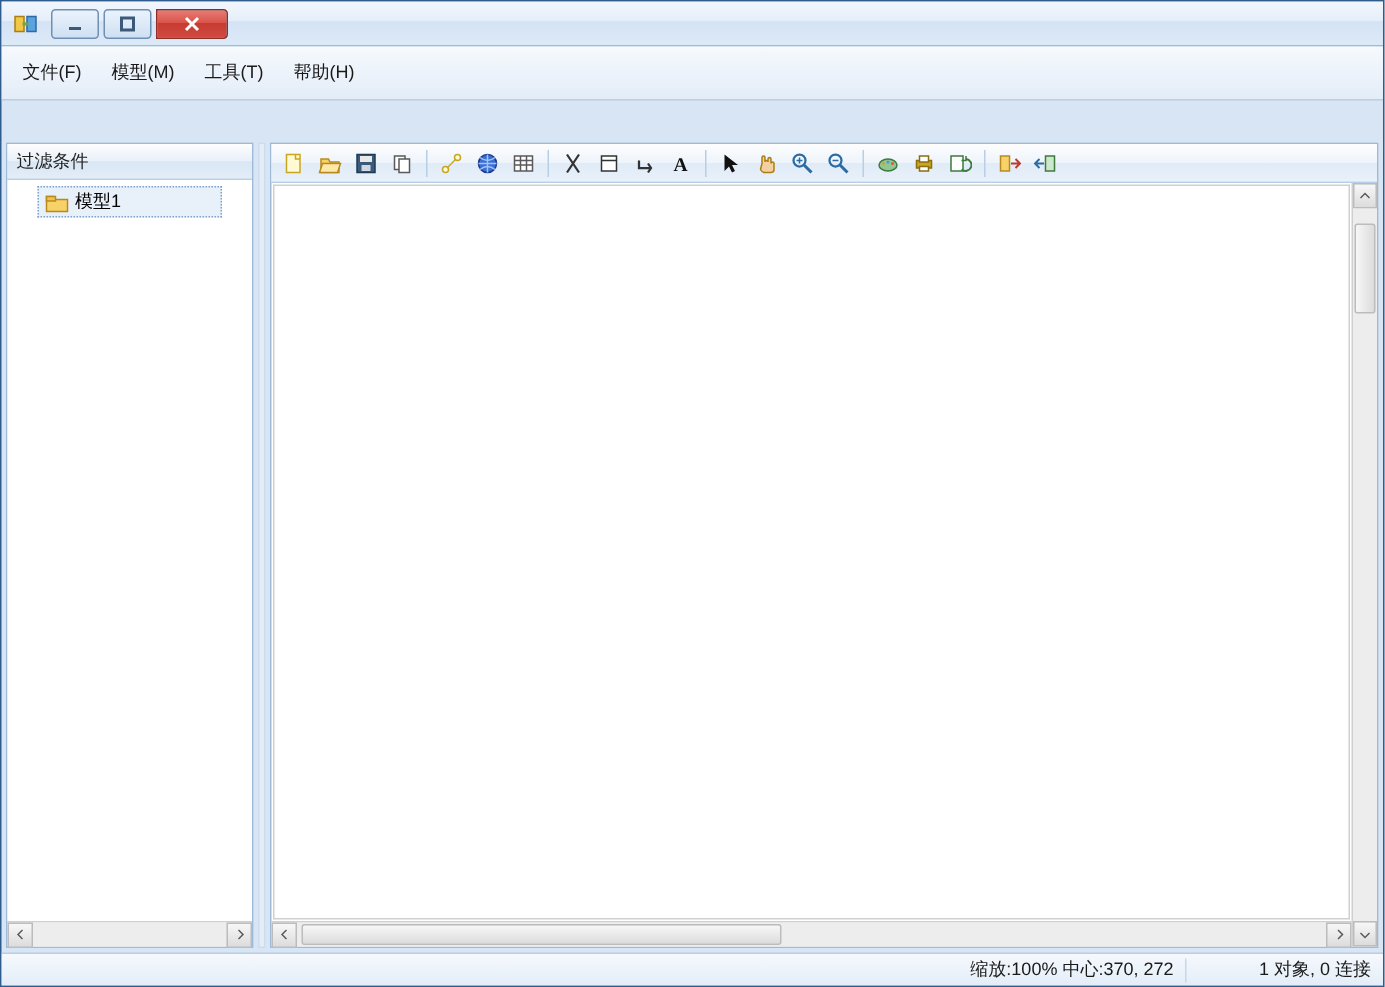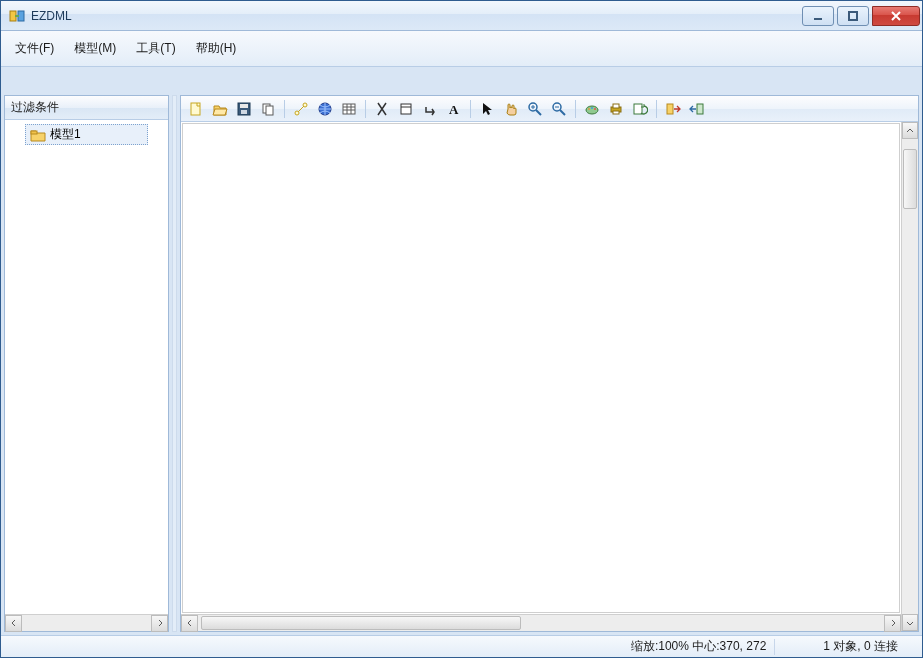--- a/index.html
+++ b/index.html
@@ -180,39 +180,38 @@
     background:linear-gradient(to bottom,#f7f7f7,#dcdcdc);
     border:1px solid #bcbcbc;border-radius:2px;
   }
 
   .statusbar {
     height:22px;
     background:linear-gradient(to bottom,#f6f9fd,#e3edf8);
     border-top:1px solid #b8cde6;
     display:flex;align-items:center;
     font-size:12px;color:#1a1a1a;
-    padding:0 24px;
+    padding:0 8px;
   }
   .status-sep { width:1px;height:16px;background:#c7d6ea;margin:0 8px;}
   .status-left { flex:1; }
   .status-mid { flex:0 0 auto; }
   .status-right { margin-left:auto; padding-left:40px; }
 </style>
 </head>
 <body>
 
 <div class="titlebar">
   <span class="app-icon">
     <svg viewBox="0 0 16 16">
         <rect x="1" y="3" width="6" height="10" fill="#f2c744" stroke="#a87f12"></rect>
         <rect x="9" y="3" width="6" height="10" fill="#5aa2e0" stroke="#2c6aa3"></rect>
         <rect x="6" y="7" width="4" height="2" fill="#6aa84f"></rect>
       </svg>
   </span>
-  <span class="title">EZDML</span>
   <div class="win-controls">
     <div class="win-btn">
       <svg viewBox="0 0 12 12">
           <rect x="2" y="8" width="8" height="2" fill="#3b5a7a"></rect>
         </svg>
     </div>
     <div class="win-btn">
       <svg viewBox="0 0 12 12">
           <rect x="2" y="2" width="8" height="8" fill="none" stroke="#3b5a7a" stroke-width="2"></rect>
         </svg>

